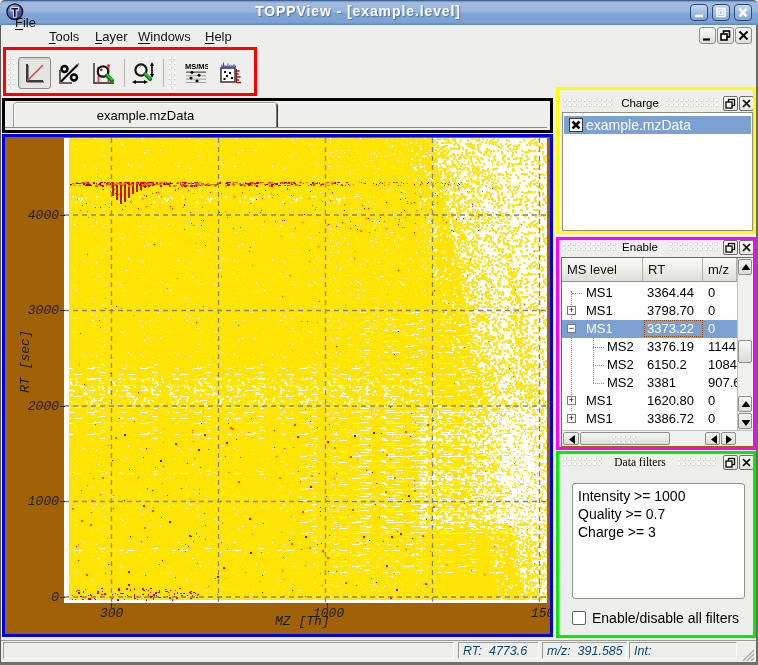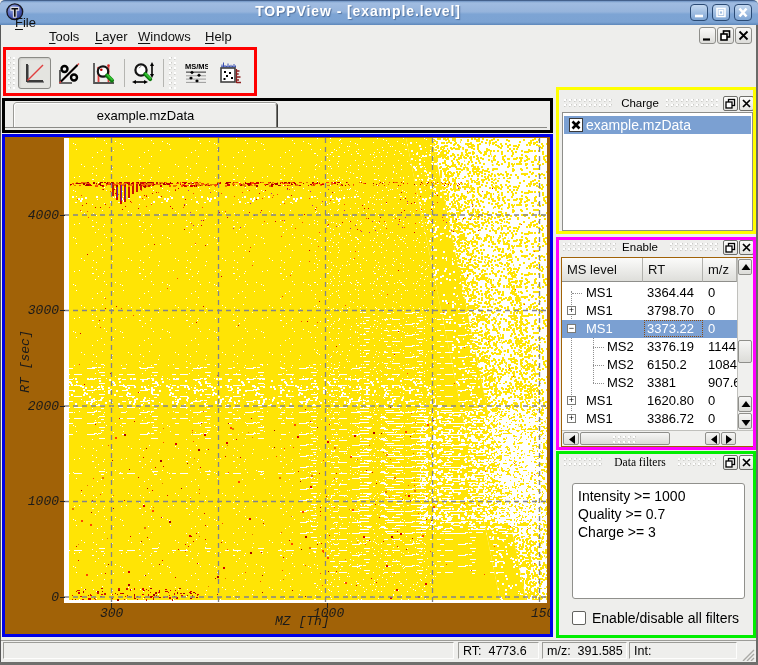--- a/index.html
+++ b/index.html
@@ -56,21 +56,21 @@
 .srow span { top:1px; }
 .exp { position:absolute; left:5px; width:9px; height:9px; background:#fff; border:1px solid #7a7a76;
   font-size:9px; line-height:7px; text-align:center; color:#000; }
 .exp span { position:relative; top:0px; left:0px; }
 
 #filter-list { left:572px; top:483px; width:173px; height:116px; background:#fff; border:1px solid #90908c; border-radius:3px;
   font-size:14px; color:#000; padding:3px 0 0 5px; line-height:18px; }
 
 #statusbar { left:0; top:640px; width:758px; height:22px; background:#eeeeec; border-top:1px solid #9c9c98; }
 .sbox { position:absolute; top:2px; height:17px; border:1px solid; border-color:#9c9c98 #fdfdfc #fdfdfc #9c9c98;
-  font-size:12.5px; color:#000000; padding:1px 0 0 4px; }
+  font-size:12.5px; color:#0c4a6e; padding:1px 0 0 4px;font-style:italic; }
 #frame-left { left:0; top:25px; width:1px; height:637px; background:#585858; z-index:60; }
 #frame-right { left:756px; top:25px; width:2px; height:637px; background:#6a6a68; z-index:60; }
 #frame-bottom { left:0; top:662px; width:758px; height:3px; background:#6f6f6d; z-index:60; }
 </style>
 </head>
 <body>
 <div class="abs" id="titlebar"></div>
 <svg class="abs" style="left:6px; top:3px;" width="18" height="18">
   <defs>
       <radialGradient id="ball" cx="0.35" cy="0.3" r="0.85">

